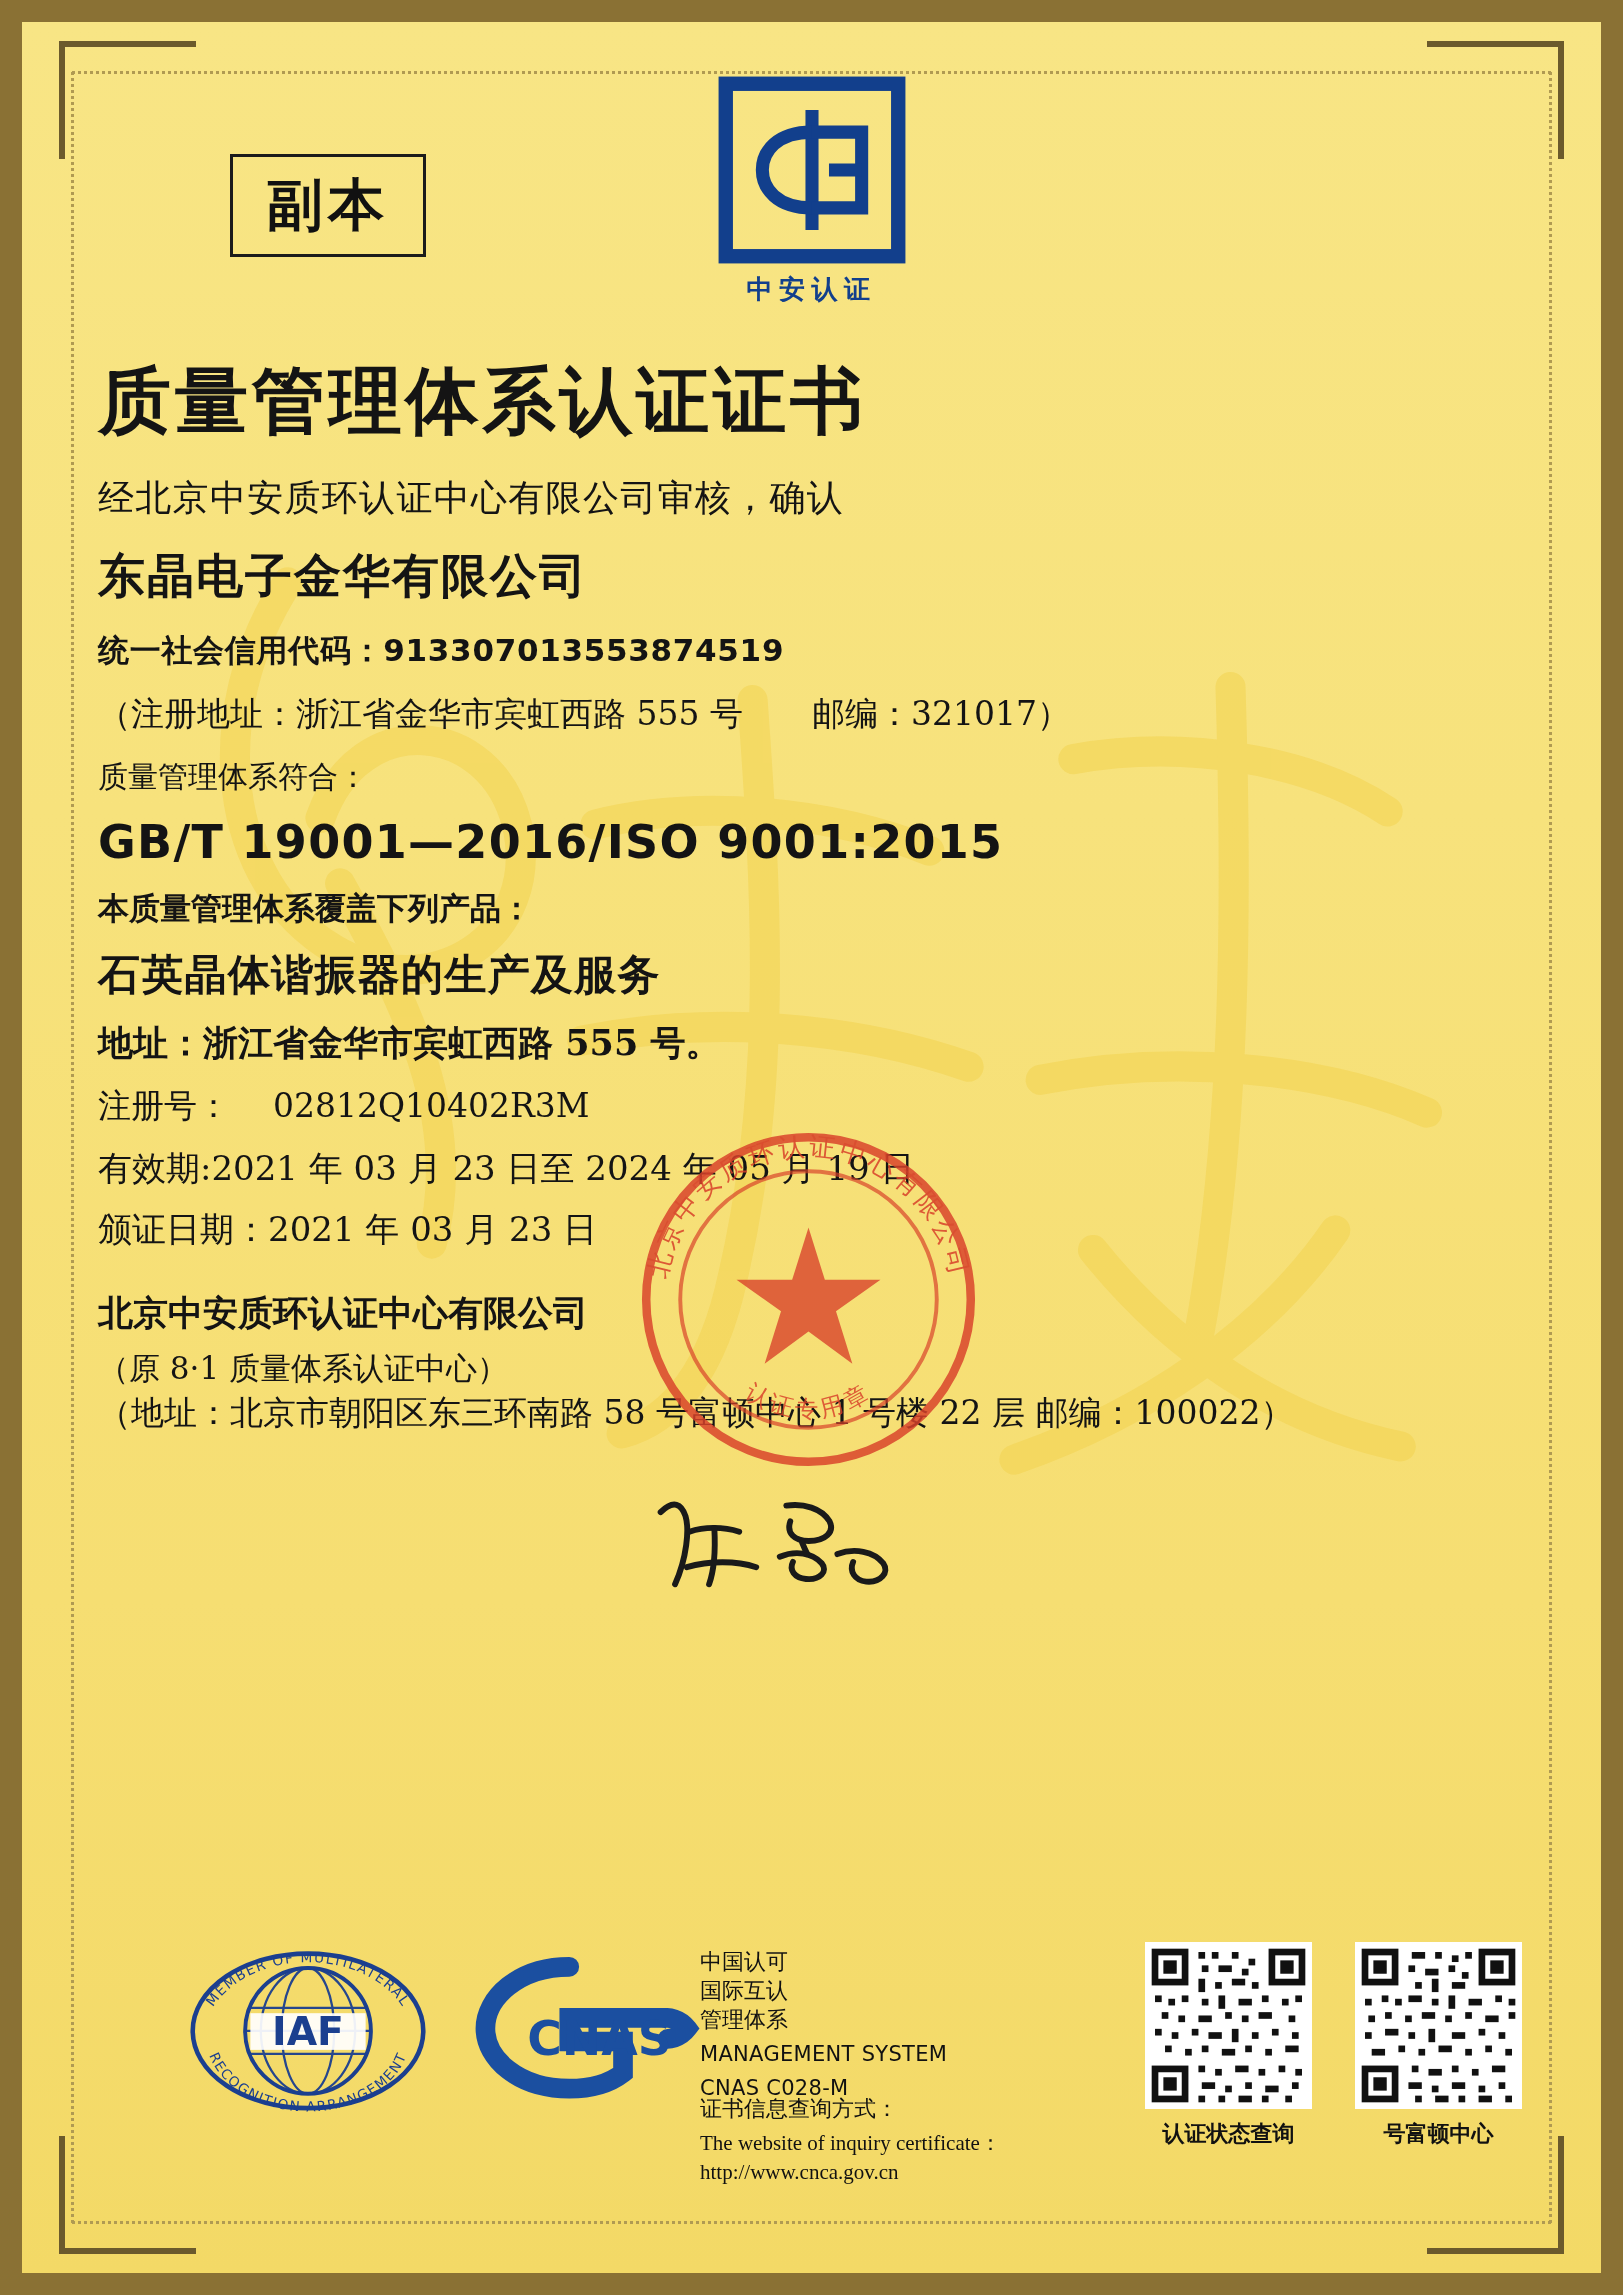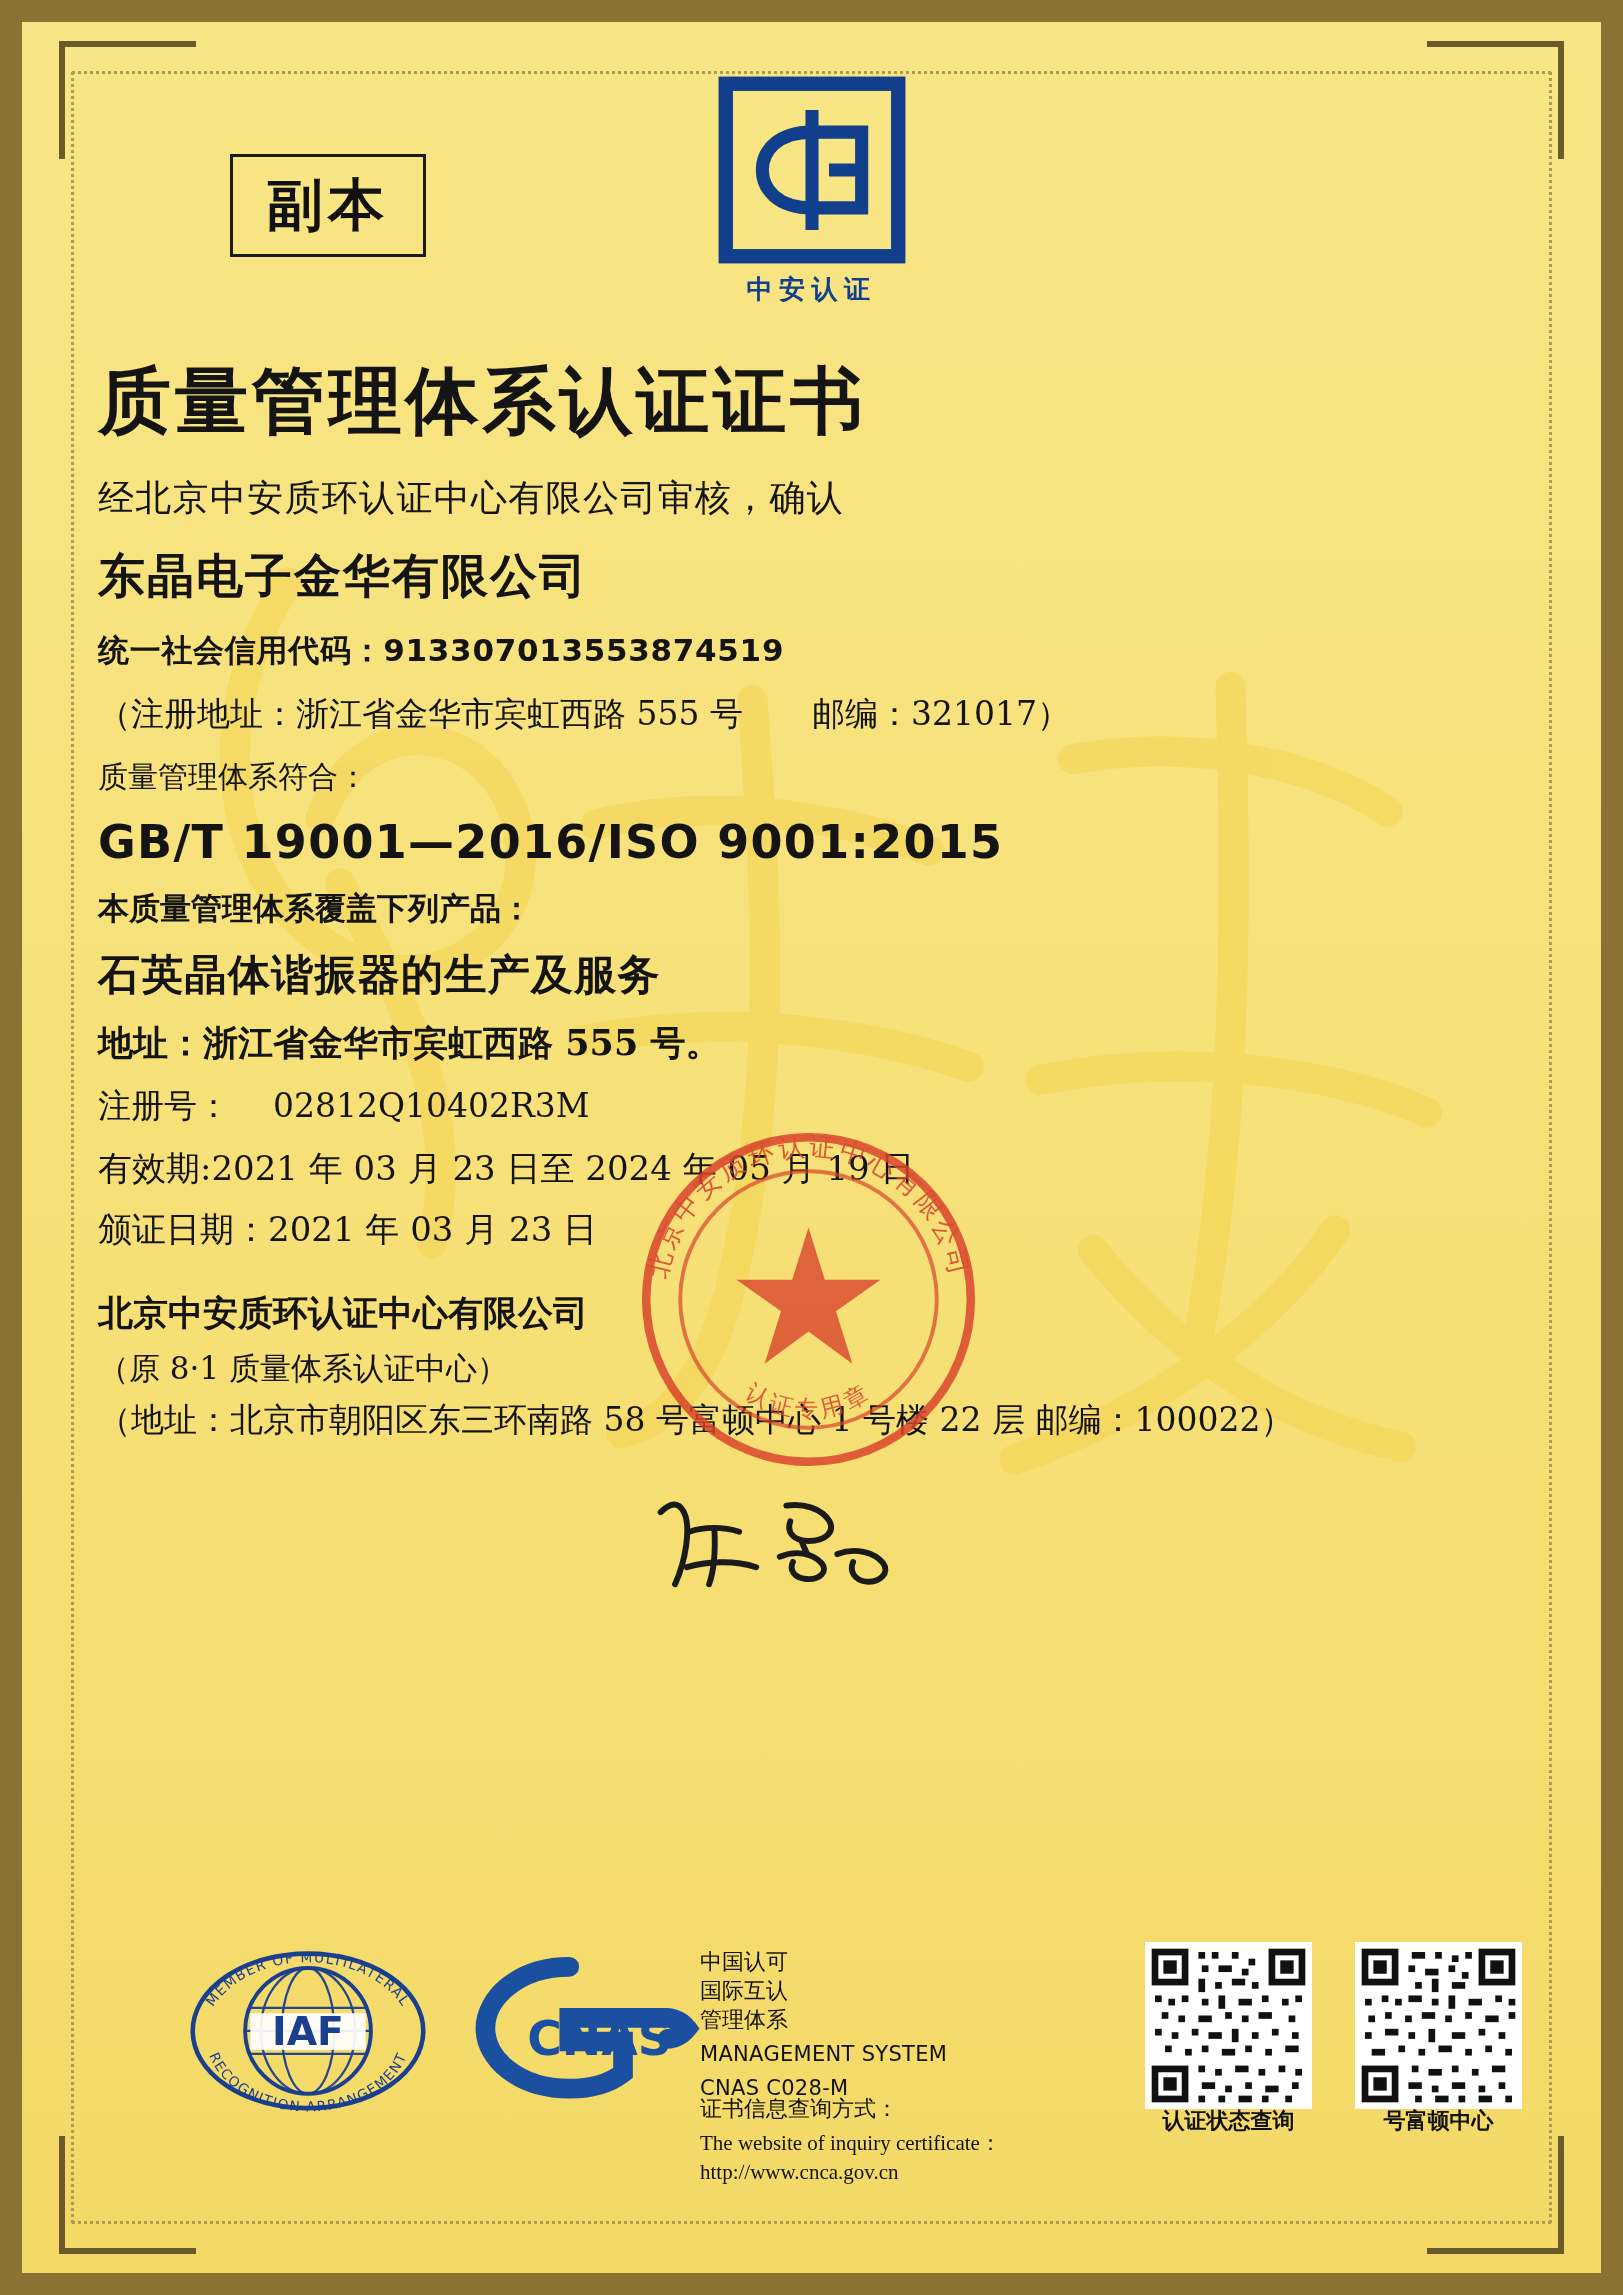--- a/index.html
+++ b/index.html
@@ -215,21 +215,21 @@
     font-family: "DejaVu Serif", serif;
   }
   .t-org {
     font-size: 35px;
     font-weight: 700;
     margin-bottom: 11.8px;
     font-family: "DejaVu Serif", serif;
   }
   .t-orgold {
     font-size: 31px;
-    margin-bottom: 8px;
+    margin-bottom: 1px;
     font-family: "DejaVu Serif", serif;
   }
   .t-orgaddr {
     font-size: 33px;
     margin-bottom: 51px;
     font-family: "DejaVu Serif", serif;
   }
   .t-signer {
     font-size: 34px;
     letter-spacing: 6.5px;
@@ -311,21 +311,21 @@
     position: absolute;
     top: 13px;
     width: 167px;
     height: 167px;
     background: #fff;
   }
   .qr.one { left: 988px; }
   .qr.two { left: 1198px; }
   .qr-label {
     position: absolute;
-    top: 177px;
+    top: 190px;
     width: 167px;
     text-align: center;
     font-size: 22px;
     font-weight: 700;
     color: #111;
     font-family: "DejaVu Serif", serif;
   }
   .qr-label.one { left: 988px; }
   .qr-label.two { left: 1198px; }
 </style>

